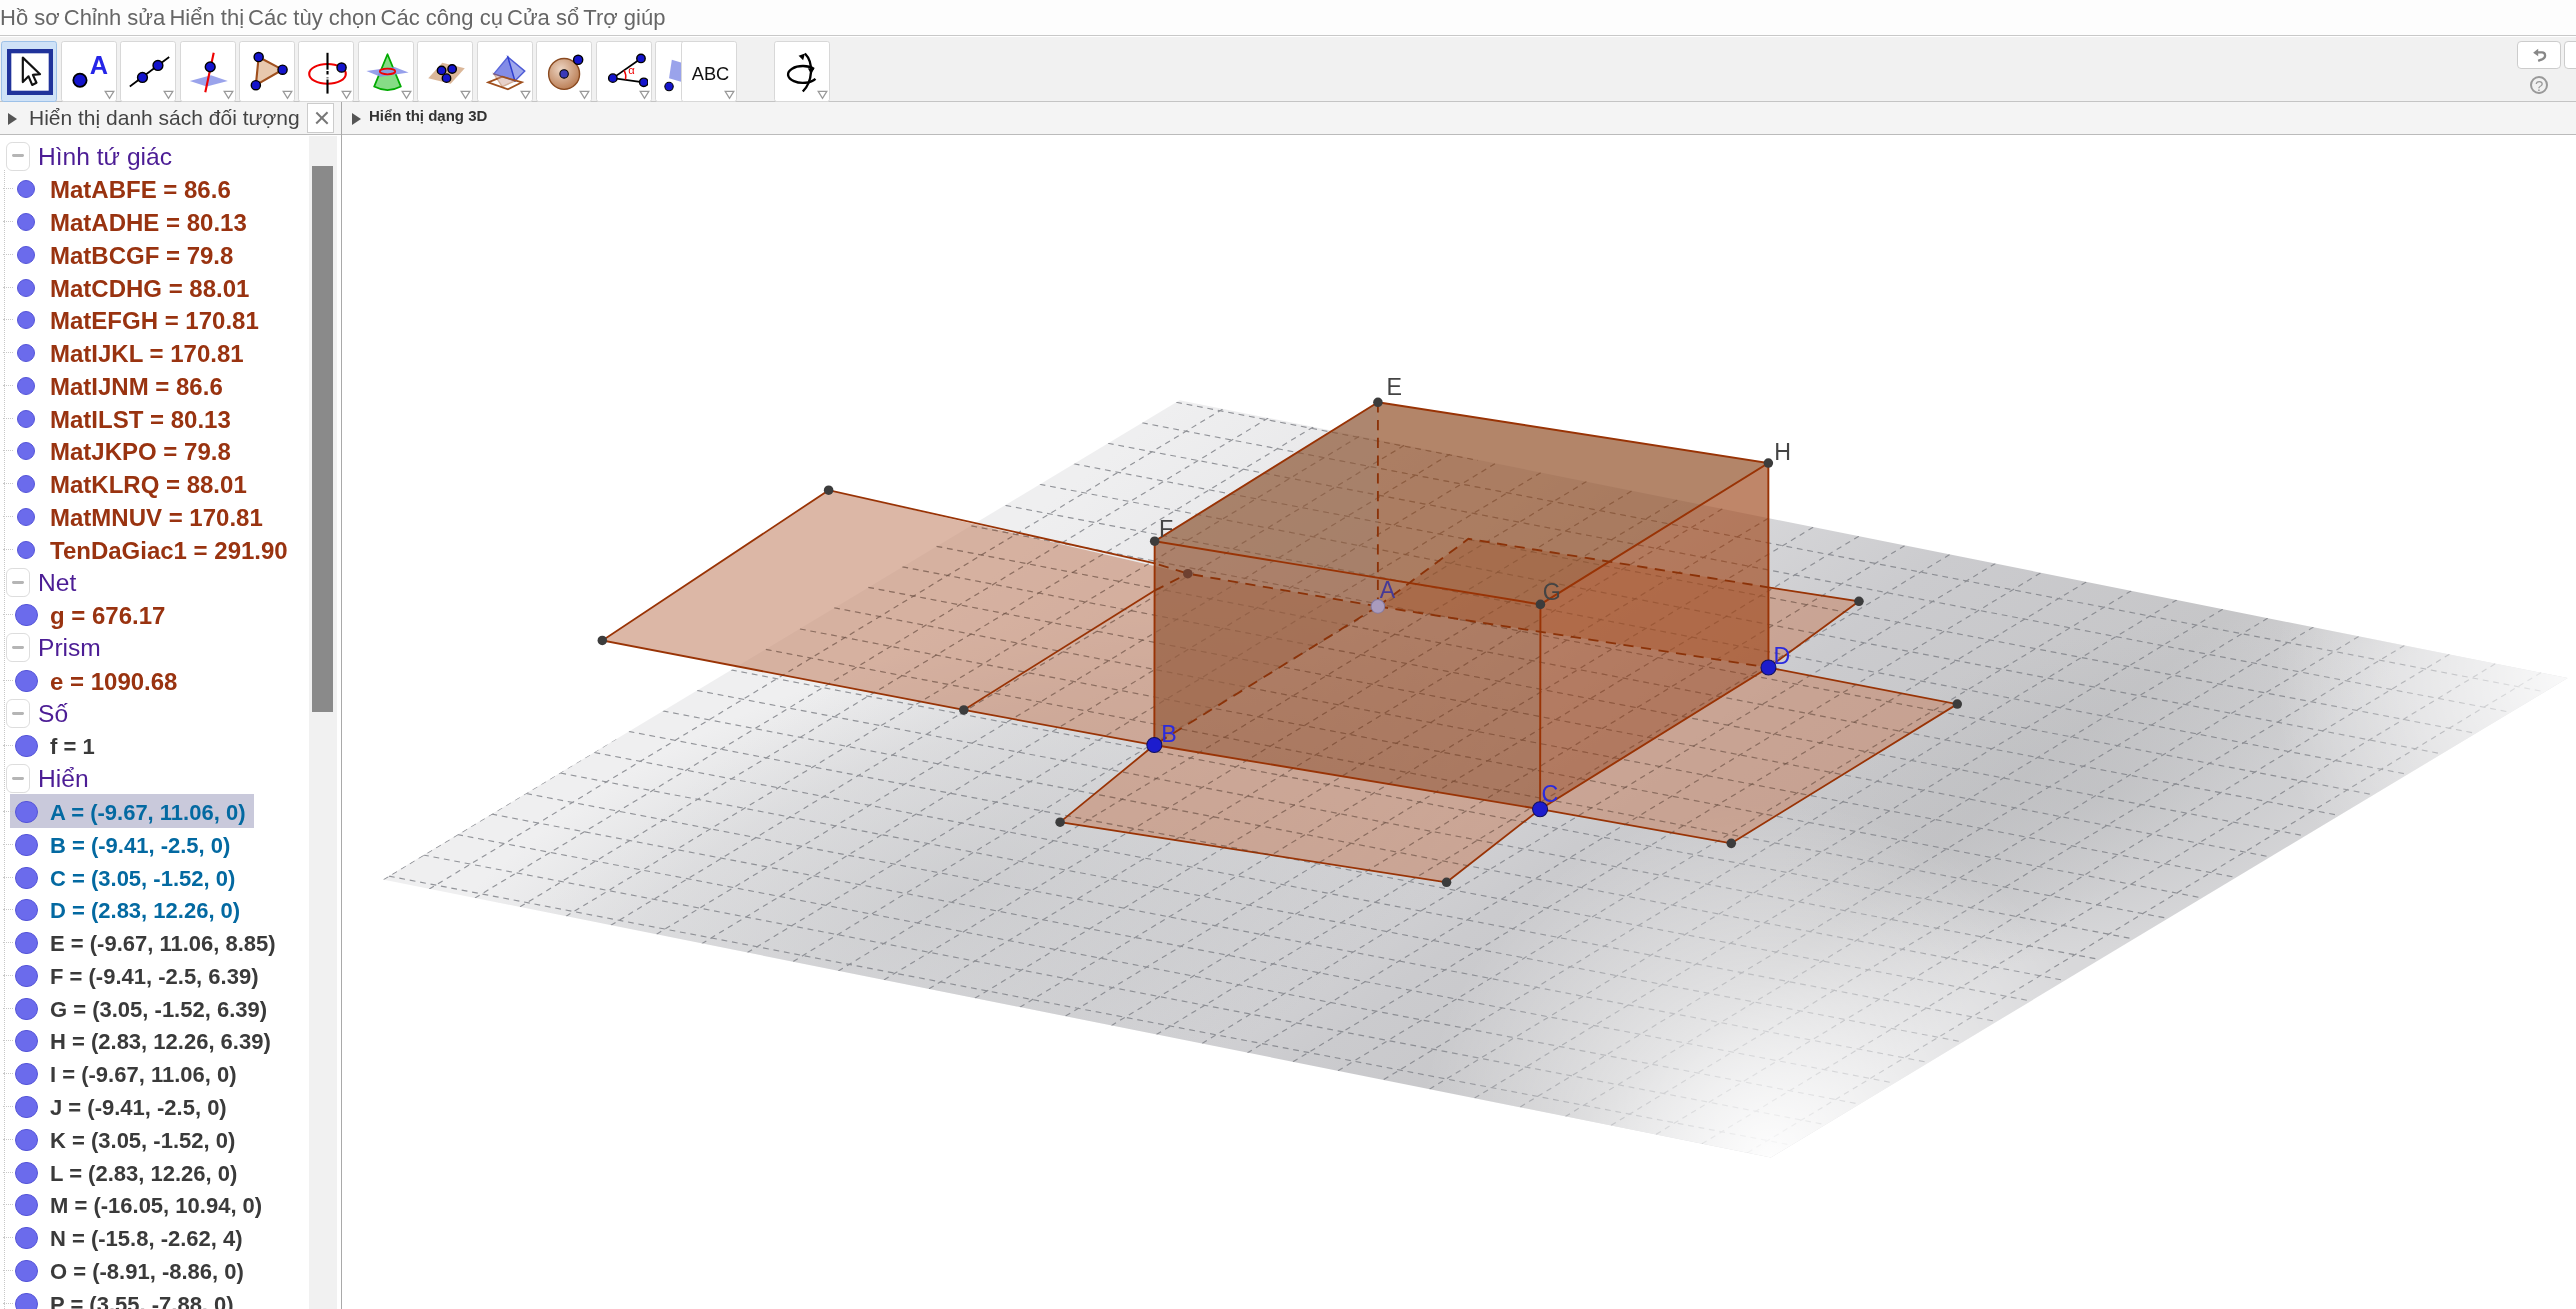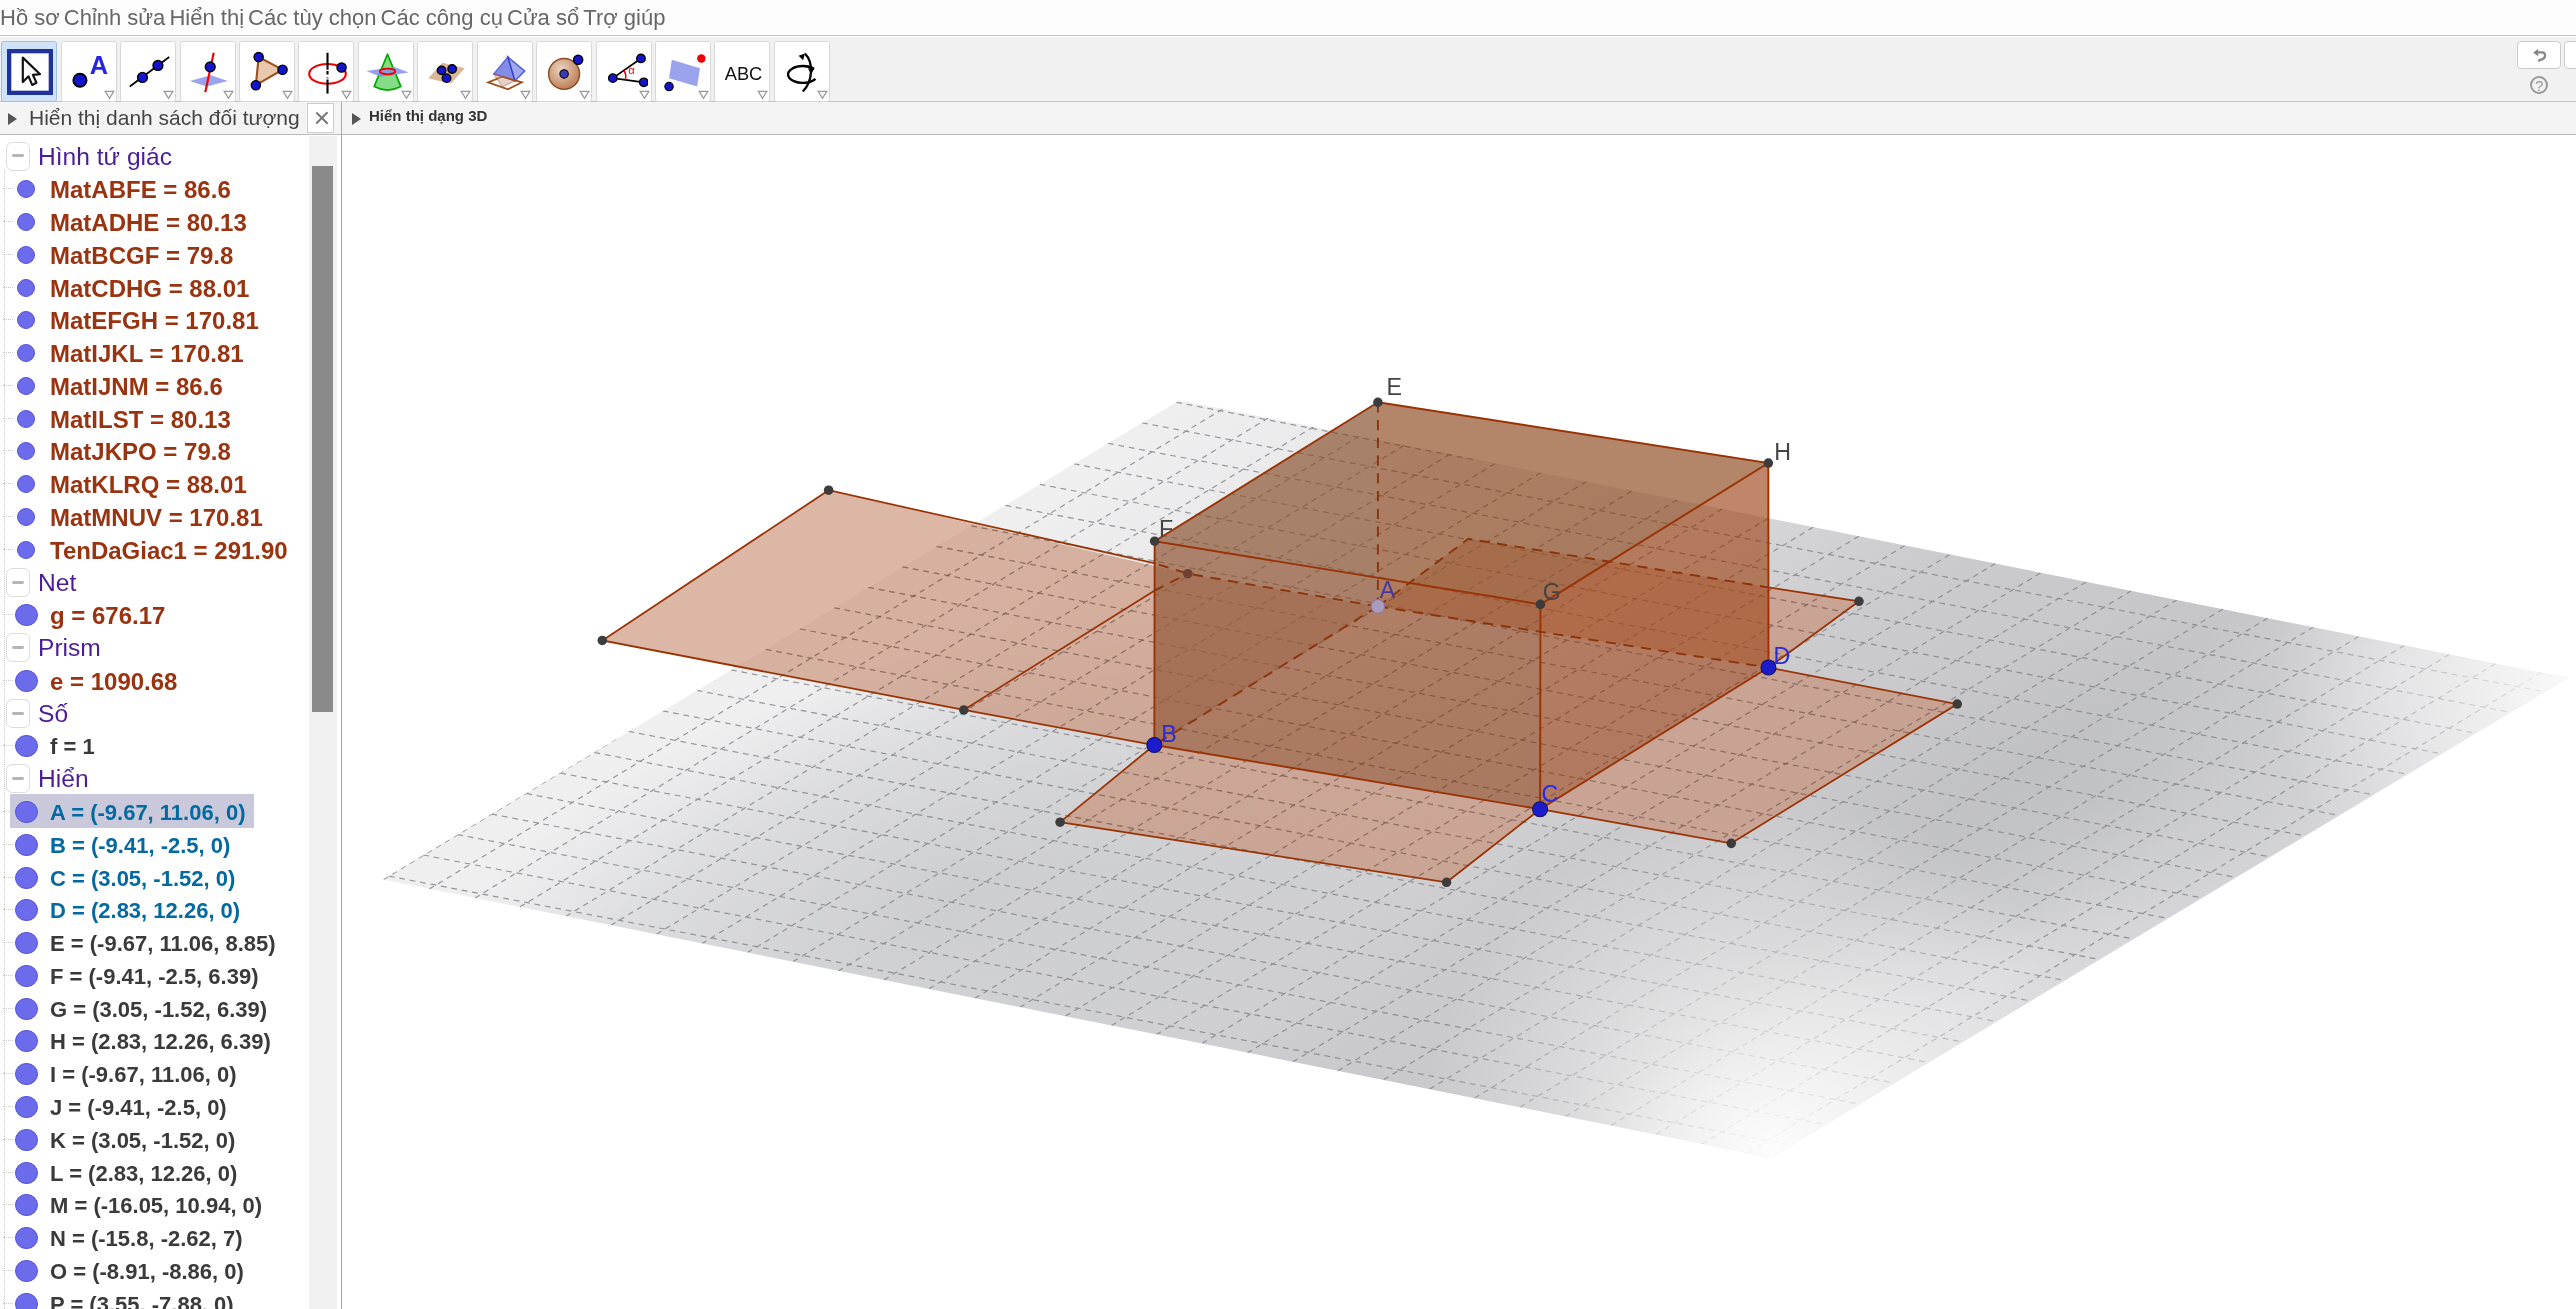--- a/index.html
+++ b/index.html
@@ -171,21 +171,21 @@
 <div class="tbtn" style="left:655px">
       <svg class="icon" viewBox="0 0 64 64">
         <polygon points="14,14 54,26 50,52 10,40" fill="#8893e8" opacity="0.85"></polygon>
         <circle cx="56" cy="12" r="6" fill="#e00"></circle>
         <circle cx="10" cy="52" r="6" fill="#1414cc" stroke="#000" stroke-width="1.5"></circle>
       </svg>
       <svg class="dd" viewBox="0 0 14 12">
         <path d="M1.5 1.5 L12.5 1.5 L7 10.5 Z" fill="#fff" stroke="#999" stroke-width="1.6"></path>
       </svg>
     </div>
-<div class="tbtn" style="left:714px">
+<div class="tbtn" style="left:681px">
       <svg class="icon" viewBox="0 0 64 64">
         <text x="32" y="42" text-anchor="middle" font-family="Liberation Sans" font-size="26" fill="#111">ABC</text>
       </svg>
       <svg class="dd" viewBox="0 0 14 12">
         <path d="M1.5 1.5 L12.5 1.5 L7 10.5 Z" fill="#fff" stroke="#999" stroke-width="1.6"></path>
       </svg>
     </div>
 <div class="tbtn" style="left:774px">
       <svg class="icon" viewBox="0 0 64 64">
         <path d="M47 27 A21 12 0 1 0 49 41" fill="none" stroke="#000" stroke-width="3.4"></path>
@@ -376,21 +376,21 @@
       <span class="t">L = (2.83, 12.26, 0)</span>
     </div>
 <div class="itm black" style="top:1052px">
       <span class="stub"></span>
       <span class="marble big"></span>
       <span class="t">M = (-16.05, 10.94, 0)</span>
     </div>
 <div class="itm black" style="top:1085px">
       <span class="stub"></span>
       <span class="marble big"></span>
-      <span class="t">N = (-15.8, -2.62, 7)</span>
+      <span class="t">N = (-15.8, -2.62, 4)</span>
     </div>
 <div class="itm black" style="top:1118px">
       <span class="stub"></span>
       <span class="marble big"></span>
       <span class="t">O = (-8.91, -8.86, 0)</span>
     </div>
 <div class="itm black" style="top:1151px">
       <span class="stub"></span>
       <span class="marble big"></span>
       <span class="t">P = (3.55, -7.88, 0)</span>

